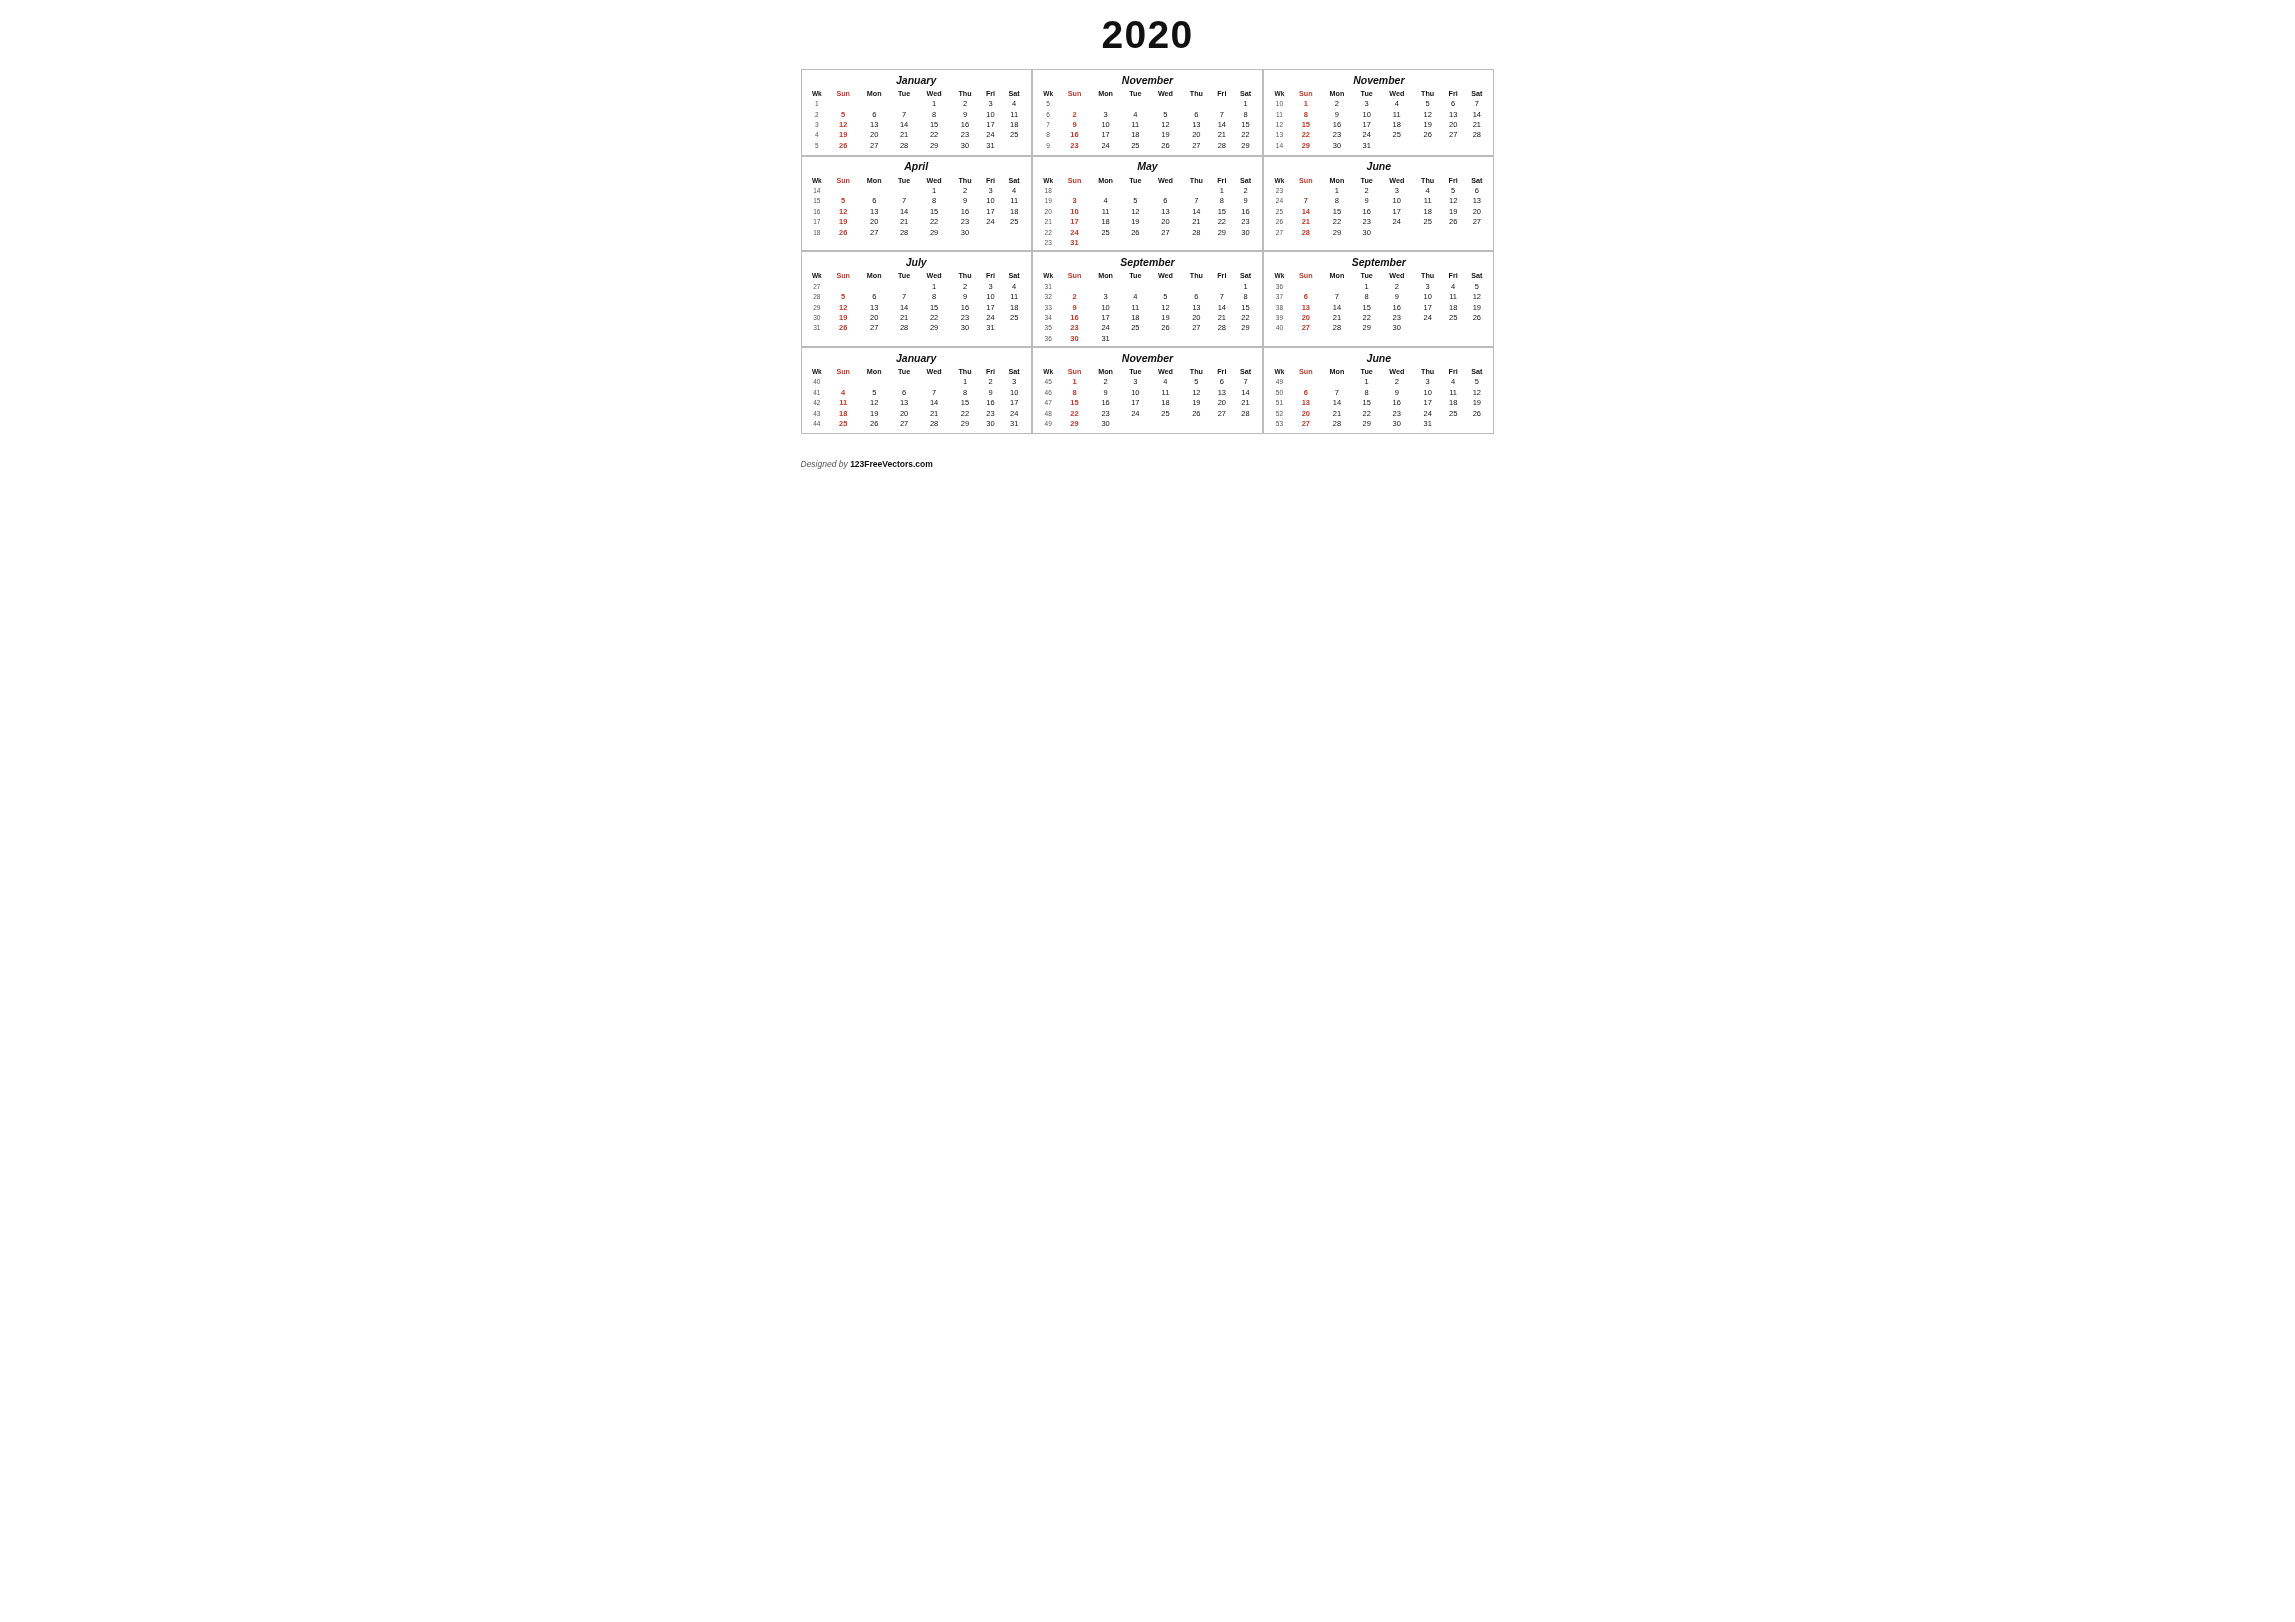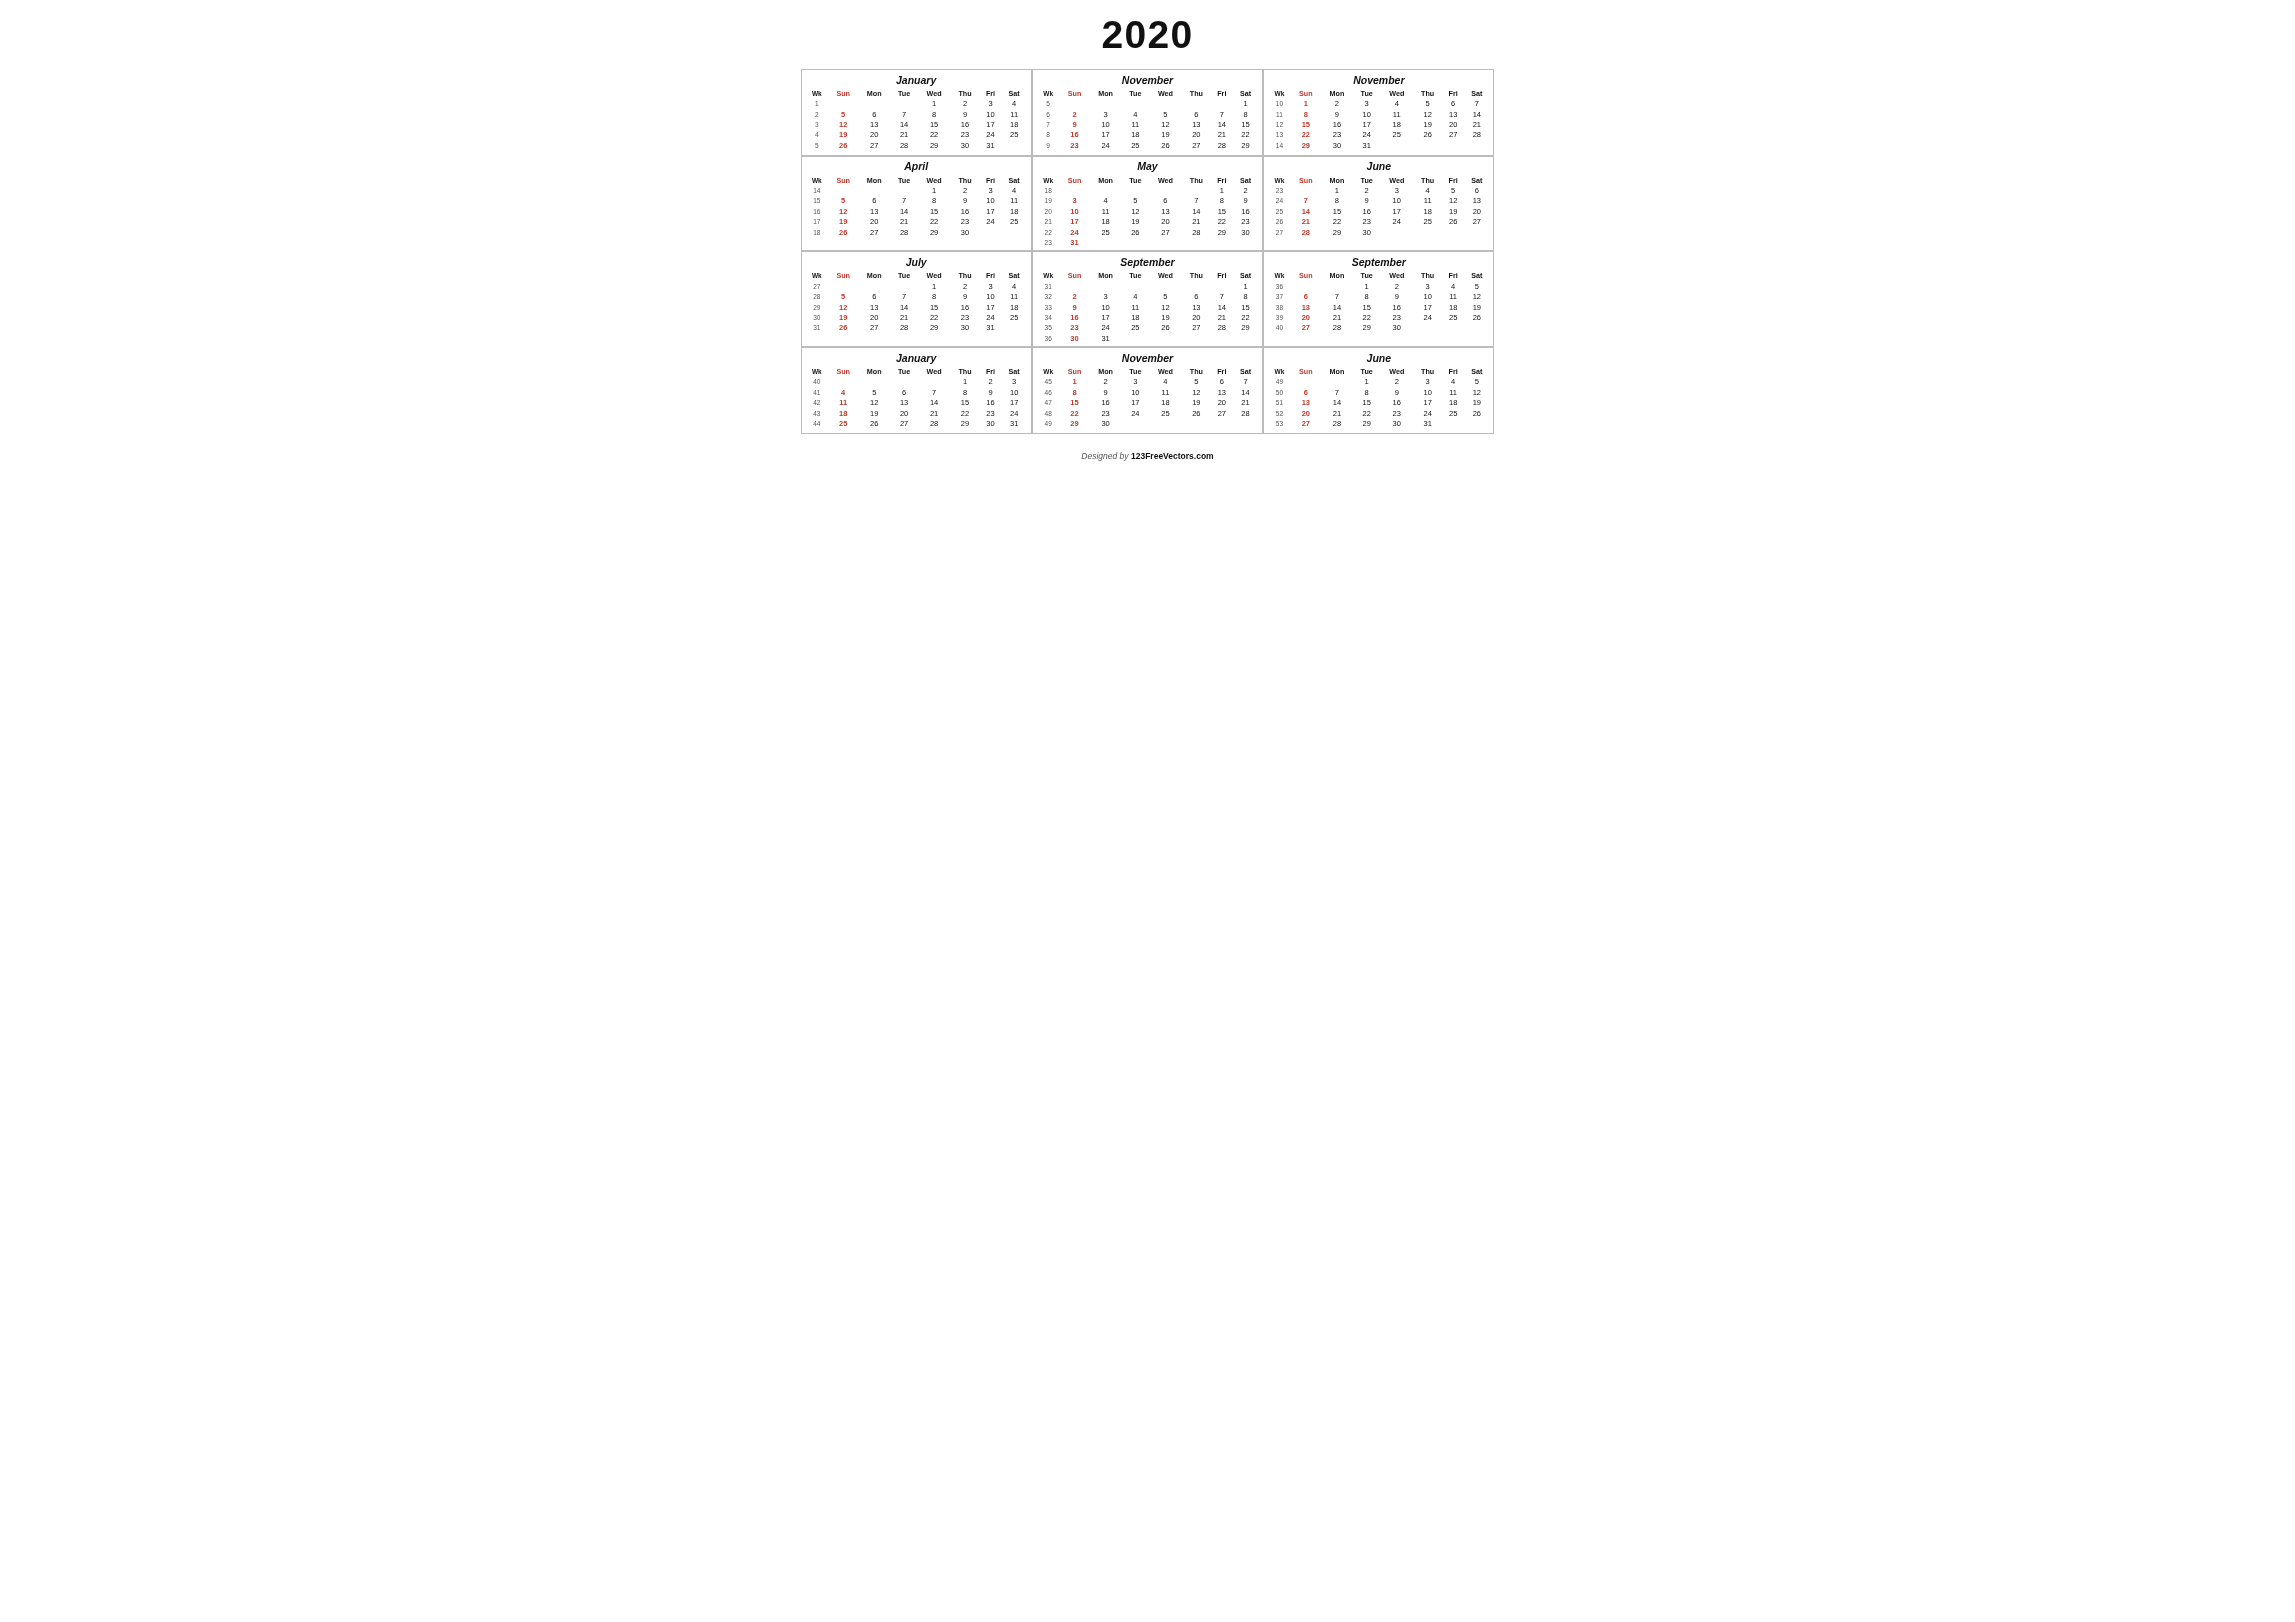--- a/index.html
+++ b/index.html
@@ -61,22 +61,22 @@
     }
     .month-table td.wk-num {
       color: #555;
       font-size: 6.5px;
     }
     .month-table td.sunday {
       color: #c0392b;
       font-weight: bold;
     }
     .footer {
-      text-align: center;
-      margin-top: 17px;
+      text-align: left;
+      margin-top: 25px;
       font-size: 8.5px;
       color: #555;
     }
     .footer span.site {
       font-weight: bold;
       color: #111;
     }
     .footer em {
       font-style: italic;
     }

